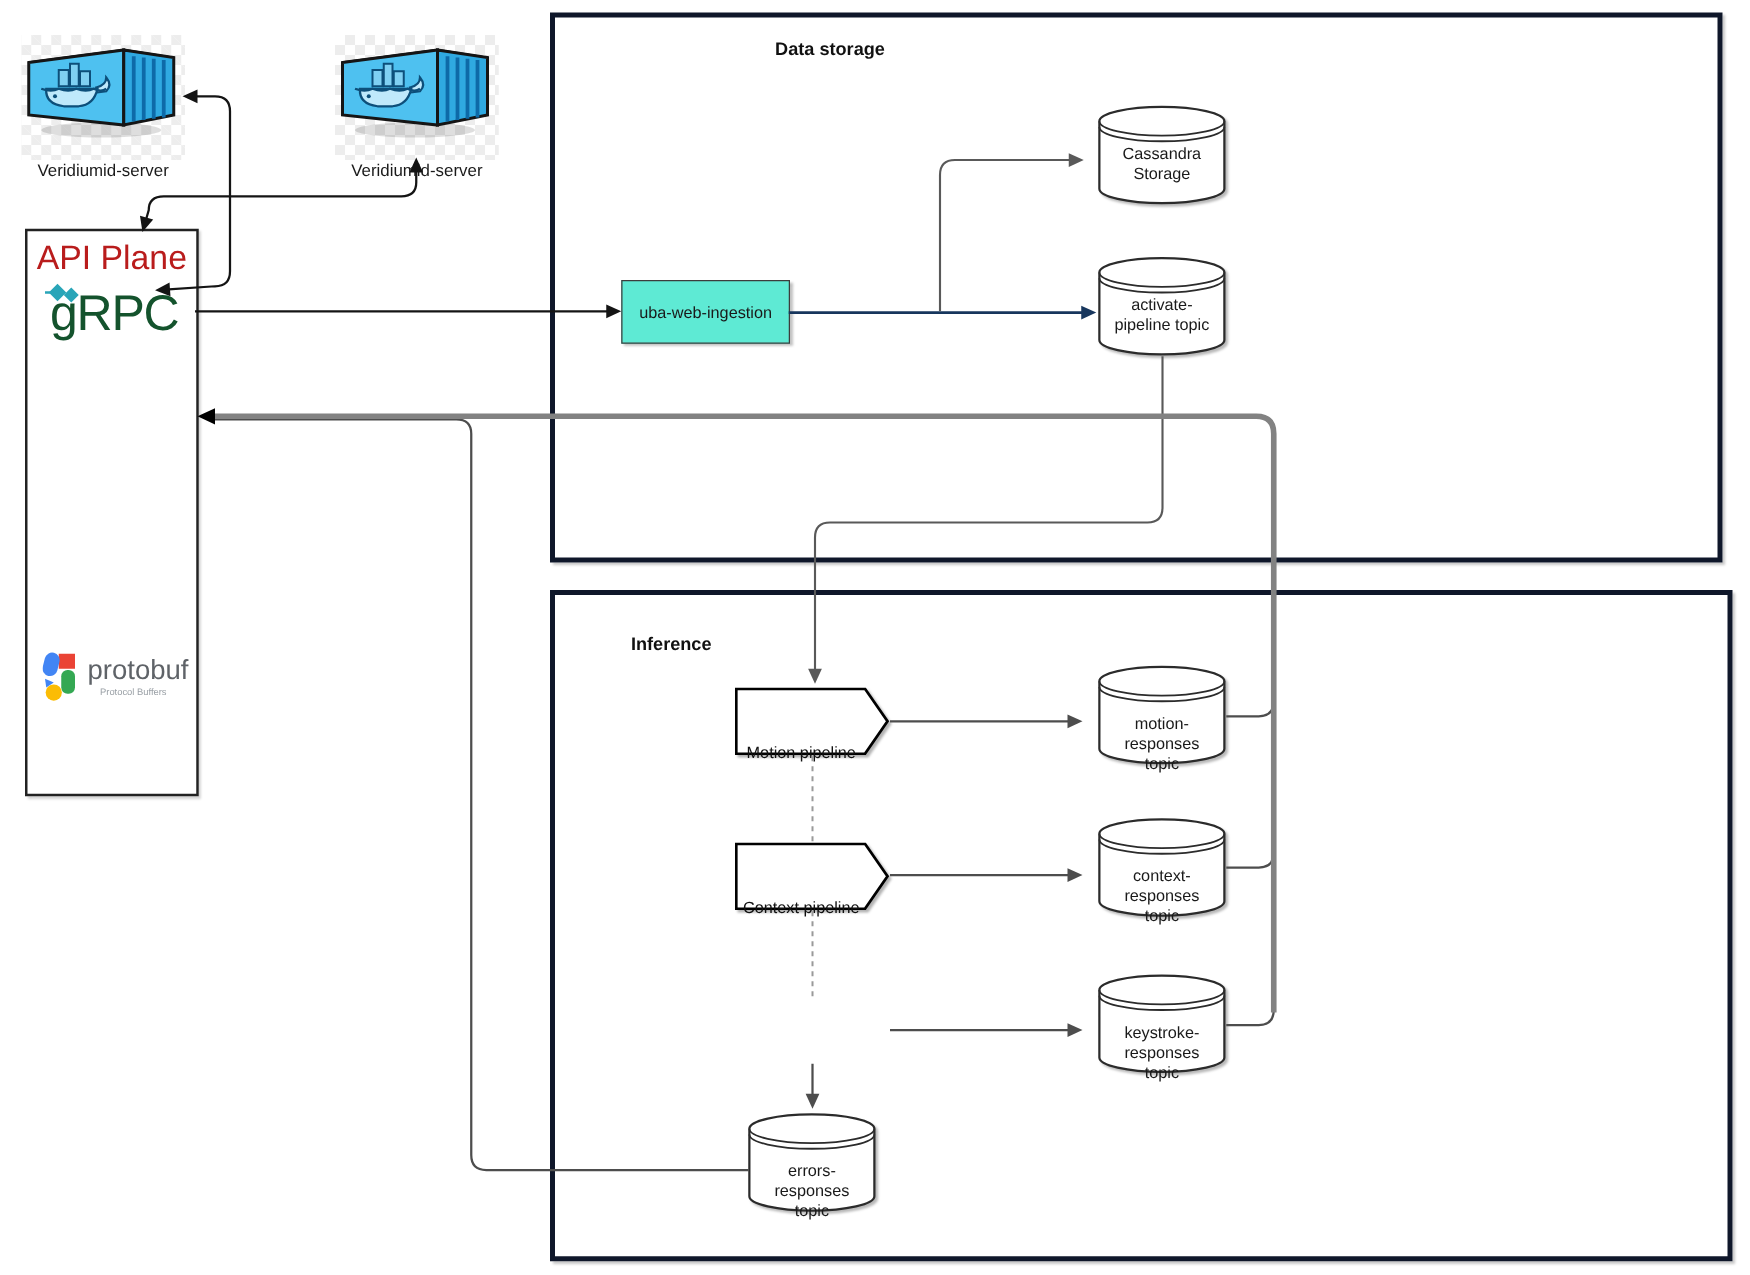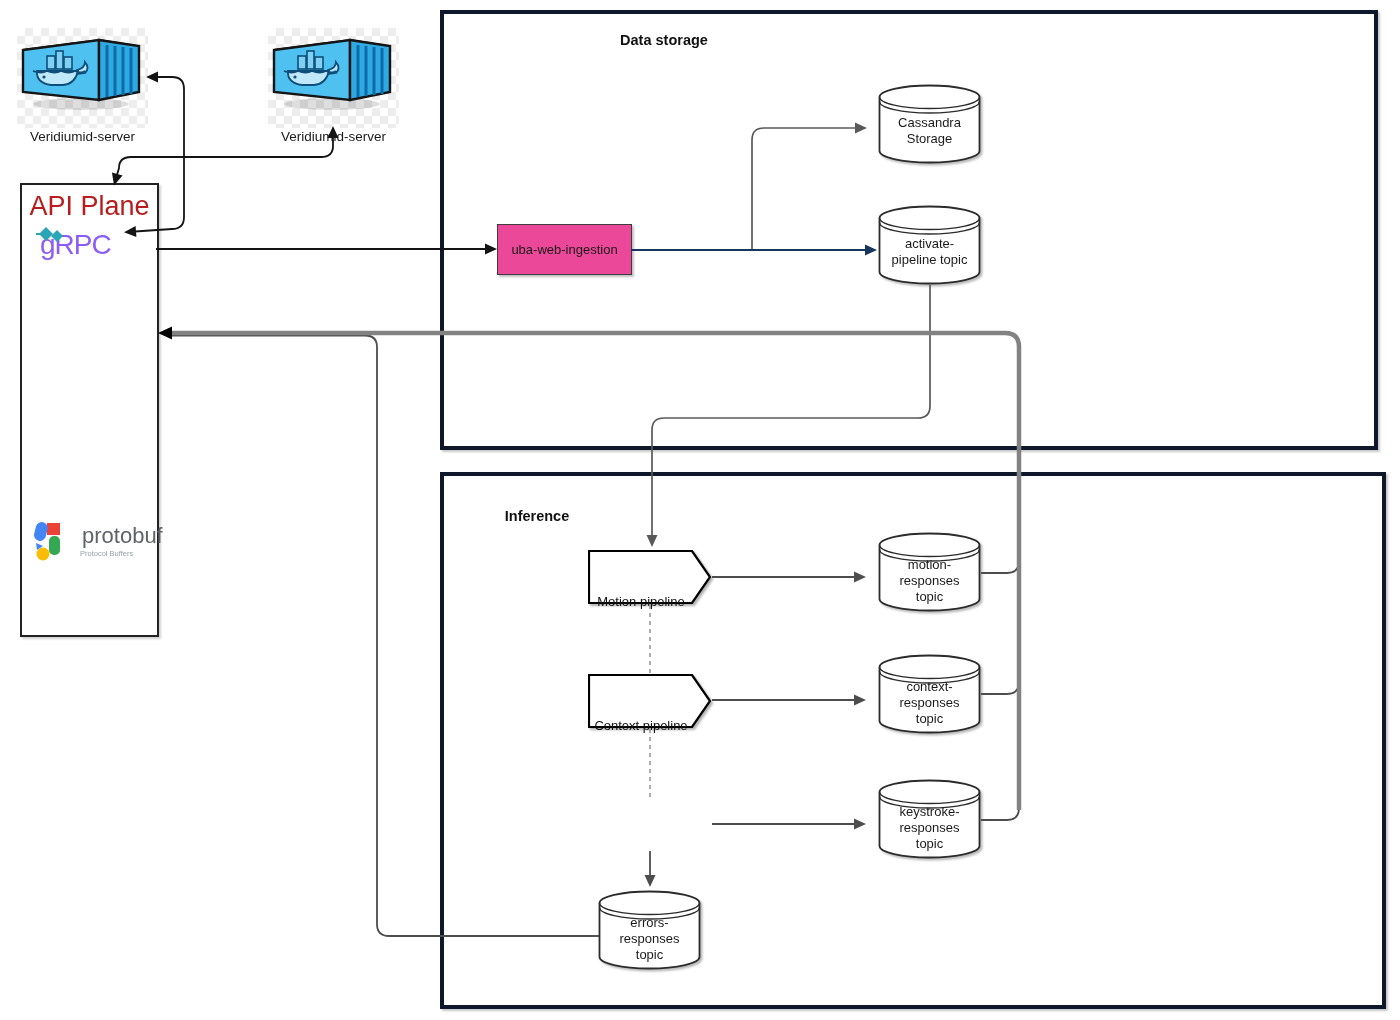--- a/index.html
+++ b/index.html
@@ -8,54 +8,54 @@
 
   
   .group-box{position:absolute;background:#fff;border:4px solid #0f172a;
              box-shadow:2px 2px 2px rgba(0,0,0,0.22);}
   .group-label{position:absolute;font-weight:700;font-size:14.5px;color:#111;text-align:center;}
 
   
   .api-box{position:absolute;left:20px;top:183px;width:135px;height:450px;background:#fff;
            border:2px solid #222;box-shadow:2px 2px 2px rgba(0,0,0,0.18);}
   .api-title{position:absolute;top:6px;left:0;right:0;text-align:center;font-size:27px;color:#b91c1c;}
-  .grpc{position:absolute;left:18px;top:44px;font-size:28px;letter-spacing:-1px;color:#8b5cf6;font-weight:500;}
+  .grpc{position:absolute;left:18px;top:44px;font-size:40px;letter-spacing:-1px;color:#14532d;font-weight:500;}
   .grpc-arrows{position:absolute;left:-5px;top:-4px;}
   .http2{position:absolute;left:27px;top:165px;width:64px;height:92px;}
   .http2-main{position:absolute;left:0;top:0;width:60px;height:74px;background:#2f72b9;
               border-radius:13px 13px 13px 3px;}
   .http2-main::after{content:"";position:absolute;left:0;bottom:-7px;width:0;height:0;
               border-top:11px solid #2f72b9;border-right:11px solid transparent;}
   .http2-tag{position:absolute;left:8px;top:56px;width:58px;height:27px;background:#2b6cb3;
              border-left:3px solid #fff;border-top:2px solid #fff;display:flex;align-items:center;
              color:#fff;font-weight:700;font-size:15.5px;padding-left:3px;box-sizing:border-box;}
   .protobuf{position:absolute;left:12px;top:336px;display:flex;align-items:flex-start;}
-  .pb-text{font-size:22px;color:#5f6368;line-height:1;margin-left:20px;margin-top:4px;}
+  .pb-text{font-size:22px;color:#5f6368;line-height:1;margin-left:8px;margin-top:4px;}
   .pb-sub{font-size:7.5px;color:#9aa0a6;margin-left:18px;margin-top:2px;}
 
   
   .docker{position:absolute;width:131px;height:100px;
     background-image:
       linear-gradient(45deg,#ededed 25%,transparent 25%,transparent 75%,#ededed 75%),
       linear-gradient(45deg,#ededed 25%,transparent 25%,transparent 75%,#ededed 75%);
     background-size:16px 16px;background-position:0 0,8px 8px;}
   .docker-label{position:absolute;top:101px;left:-10px;width:151px;text-align:center;
                 font-size:13.5px;color:#1a1a1a;}
 
   
-  .rect-node{position:absolute;background:#ec4899;border:1.6px solid #3d3d3d;display:flex;
+  .rect-node{position:absolute;background:#5eead4;border:1.6px solid #3d3d3d;display:flex;
              align-items:center;justify-content:center;font-size:13px;
              box-shadow:2px 2px 2px rgba(0,0,0,0.25);}
 
   
   .cyl{position:absolute;width:103px;height:80px;}
   .cyl svg{filter:drop-shadow(2px 2px 1px rgba(0,0,0,0.28));}
   .cyl-label{position:absolute;left:0;right:0;text-align:center;font-size:13px;line-height:1.24;
              white-space:pre-line;color:#1a1a1a;}
-  .cl2{top:31px;} .cl3{top:25px;}
+  .cl2{top:31px;} .cl3{top:39px;}
 
   
   .pipe{position:absolute;width:124px;height:54px;}
   .pipe svg{filter:drop-shadow(2px 2px 1px rgba(0,0,0,0.3));}
   .pipe-label{position:absolute;inset:0;display:flex;align-items:center;justify-content:center;
               padding-right:18px;font-size:13px;color:#111;margin-top:48px;}
 
   .overlay{position:absolute;left:0;top:0;z-index:6;pointer-events:none;}
   .nodes{z-index:2;}
 </style>

